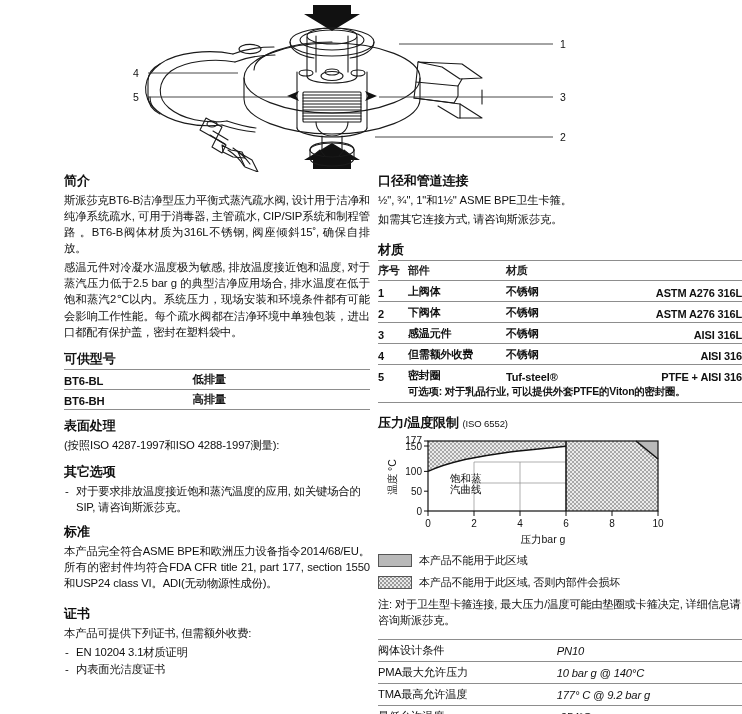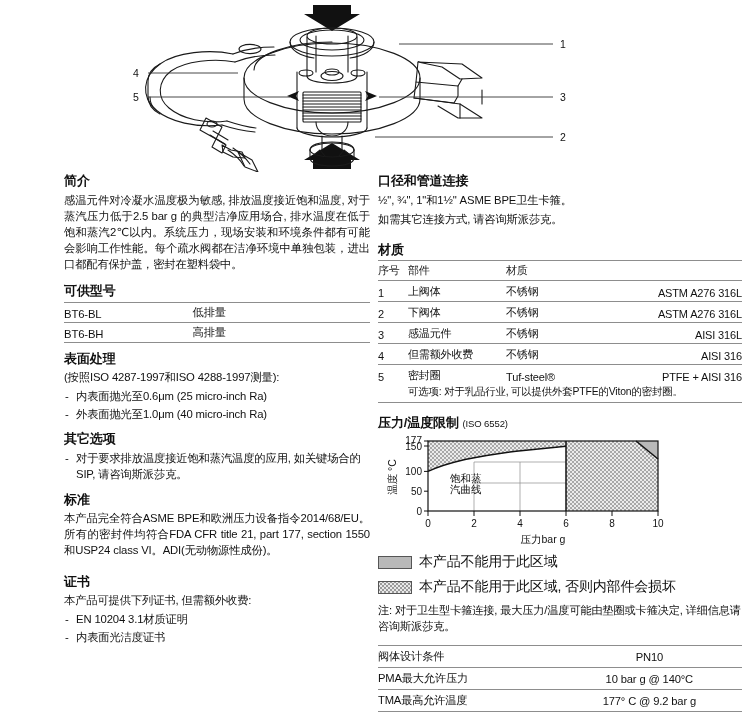--- a/index.html
+++ b/index.html
@@ -83,21 +83,21 @@
 
   
   table.tbl {
     width: 100%;
     border-collapse: collapse;
     font-size: 11.3px;
   }
   table.tbl td, table.tbl th {
     padding: 2px 0 2px 0;
     text-align: left;
-    font-weight: normal;
+    font-weight: bold;
     border-bottom: 1px solid #8d8d8d;
     vertical-align: bottom;
     letter-spacing: -0.15px;
   }
   table.models { margin-top: 1px; }
   table.models tr:first-child td { border-top: 1px solid #8d8d8d; }
   table.models td.m-name { width: 42%; }
 
   
   table.materials { font-size: 11px; margin-top: 2px; }
@@ -122,21 +122,21 @@
   .chart-wrap { position: relative; margin-top: 4px; text-decoration: underline; }
   .chart-svg { display: block; }
   .ax-txt { font-size: 10px; fill: #111; font-family:"Liberation Sans",sans-serif; }
   .ax-lbl { font-size: 10.5px; fill: #111; font-family:"Liberation Sans",sans-serif; }
   .curve-lbl { font-size: 10.5px; fill: #111; font-family:"Liberation Sans",sans-serif; }
 
   
   .legend-row {
     display: flex; align-items: center;
     margin-bottom: 7px;
-    font-size: 14px;
+    font-size: 11px;
     letter-spacing: -0.15px;
   }
   .sw {
     width: 34px; height: 13px;
     border: 1px solid #555;
     margin-right: 7px;
     flex: 0 0 auto;
   }
   .sw-solid { background: #b9b9b9; }
   .sw-dot {
@@ -155,21 +155,21 @@
   }
 
   
   table.specs { font-size: 11.2px; width:100%; border-collapse:collapse; }
   table.specs tr:first-child td { border-top: 1px solid #8d8d8d; }
   table.specs td {
     border-bottom: 1px solid #8d8d8d;
     padding: 3px 0;
     letter-spacing: -0.15px;
   }
-  table.specs td.v { text-align: center; }
+  table.specs td.v { text-align: left; font-style: italic; }
 </style>
 </head>
 <body>
 
 <div class="diagram-area">
   <svg class="diagram-svg" width="742" height="172" viewBox="0 0 742 172">
     <g fill="none" stroke="#1a1a1a" stroke-width="1.1" stroke-linejoin="round" stroke-linecap="round">
 
       <g fill="#111" stroke="none">
         <path d="M313 5 h38 v9 h9 l-28 17 -28 -17 h9 z"></path>
@@ -278,44 +278,41 @@
       <text class="callout-num" x="133" y="101">5</text>
     </g>
   </svg>
 </div>
 
 <div class="cols">
 
   <div class="col-left">
 
     <h2 class="sec">简介</h2>
+    <p class="body">斯派莎克BT6-B洁净型压力平衡式蒸汽疏水阀, 设计用于洁净和纯净系统疏水, 可用于消毒器, 主管疏水, CIP/SIP系统和制程管路 。BT6-B阀体材质为316L不锈钢, 阀座倾斜15˚, 确保自排放。</p>
     <p class="body">感温元件对冷凝水温度极为敏感, 排放温度接近饱和温度, 对于蒸汽压力低于2.5 bar g 的典型洁净应用场合, 排水温度在低于饱和蒸汽2℃以内。系统压力，现场安装和环境条件都有可能会影响工作性能。每个疏水阀都在洁净环境中单独包装，进出口都配有保护盖，密封在塑料袋中。</p>
 
     <div class="gap-s"></div>
     <h2 class="sec">可供型号</h2>
     <table class="tbl models">
       <tbody>
         <tr>
           <td class="m-name">BT6-BL</td>
           <td>低排量</td>
         </tr>
         <tr>
           <td class="m-name">BT6-BH</td>
           <td>高排量</td>
         </tr>
       </tbody>
     </table>
 
     <div class="gap-s"></div>
     <h2 class="sec">表面处理</h2>
     <p class="body">(按照ISO 4287-1997和ISO 4288-1997测量):</p>
-    <ul class="dash">
-      <li>内表面抛光至0.6μm (25 micro-inch Ra)</li>
-      <li>外表面抛光至1.0μm (40 micro-inch Ra)</li>
-    </ul>
 
     <div class="gap-s"></div>
     <h2 class="sec">其它选项</h2>
     <ul class="dash">
       <li>对于要求排放温度接近饱和蒸汽温度的应用, 如关键场合的SIP, 请咨询斯派莎克。</li>
     </ul>
 
     <div class="gap-s"></div>
     <h2 class="sec">标准</h2>
     <p class="body">本产品完全符合ASME BPE和欧洲压力设备指令2014/68/EU。所有的密封件均符合FDA CFR title 21, part 177, section 1550和USP24 class VI。ADI(无动物源性成份)。</p>

